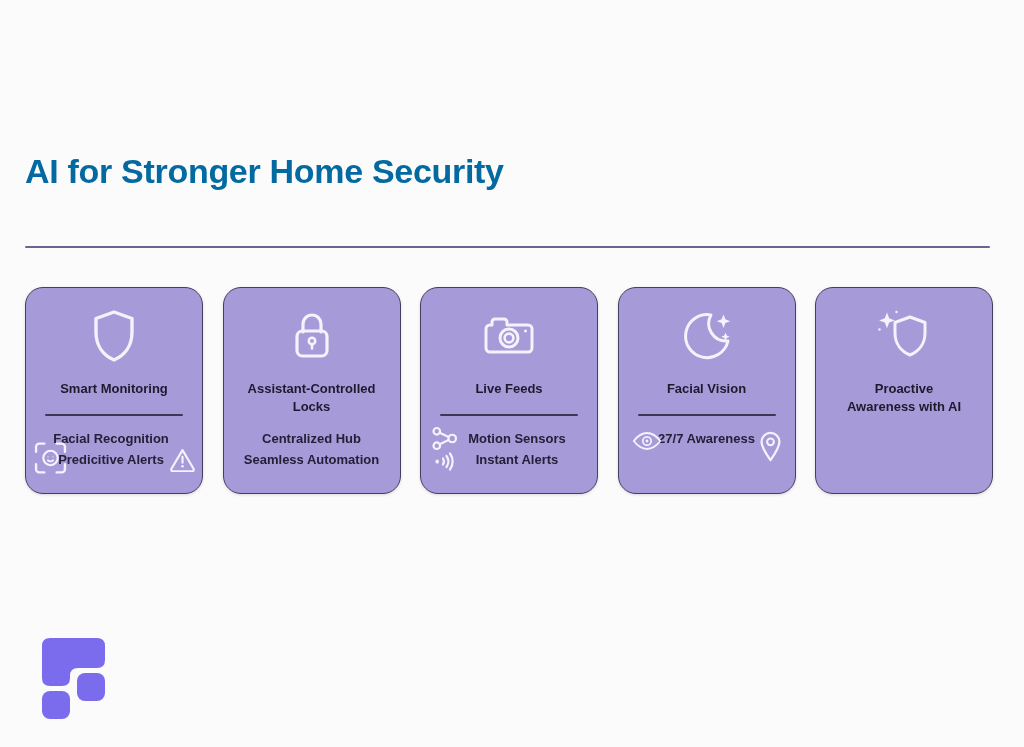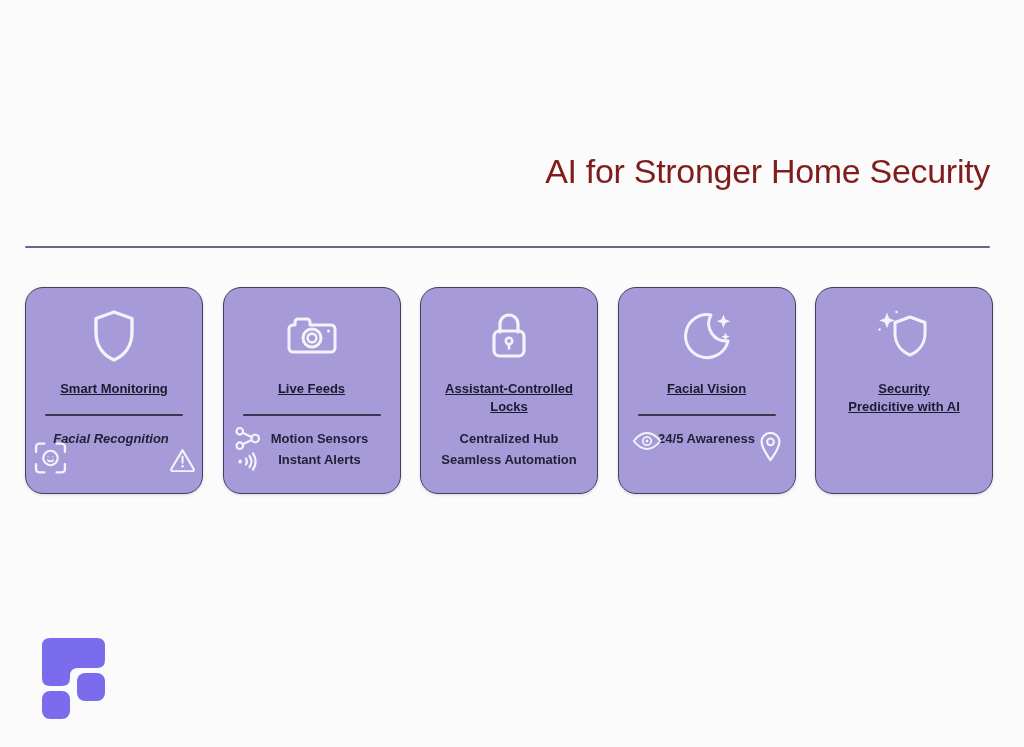--- a/index.html
+++ b/index.html
@@ -8,25 +8,25 @@
     font-family: "Liberation Sans", "DejaVu Sans", sans-serif;
     background: #fcfbfb;
     position: relative;
     overflow: hidden;
   }
   .stage { position: absolute; inset: 0; width: 1024px; height: 747px; }
 
   .main-title {
     position: absolute;
     top: 152px; left: 25px; width: 965px;
-    text-align: right;
+    text-align: left;
     font-size: 34px;
-    font-weight: 400;
+    font-weight: 700;
     letter-spacing: -0.3px;
-    color: #7f1d1d;
+    color: #0369a1;
   }
   .header-rule {
     position: absolute;
     top: 246px; left: 25px; width: 965px; height: 2px;
     background: #6b6390;
     border-radius: 1px;
   }
 
   .cards-row {
     position: absolute;
@@ -49,39 +49,39 @@
   }
   .card-title {
     position: absolute;
     top: 92px; left: 8px; right: 8px;
     text-align: center;
     font-size: 13px;
     font-weight: 700;
     line-height: 1.4;
     color: #1d1a2e;
   }
-  .card-title span { display: block; text-decoration: underline; }
+  .card-title span { display: block; }
   .card-divider {
     position: absolute;
     top: 126px; left: 19px; right: 19px; height: 2px;
     background: #3d3852;
     border-radius: 1px;
   }
   .card-body {
     position: absolute;
     top: 140px; left: 4px; right: 4px;
     text-align: center;
     font-size: 13px;
     font-weight: 700;
     line-height: 21px;
     color: #242038;
   }
   .card-body span { display: block; }
   .pad-l { padding-left: 16px; }
-  .pad-s { padding-left: 8px; padding-right: 14px; font-style: italic; }
+  .pad-s { padding-left: 8px; padding-right: 14px; }
 
   .mini-icon { position: absolute; line-height: 0; }
   svg { display: block; }
 
   .brand-logo {
     position: absolute;
     top: 638px; left: 42px;
     width: 63px; height: 82px;
   }
 </style>
@@ -100,20 +100,21 @@
         <svg width="48" height="54" viewBox="0 0 48 54" fill="none">
           <path d="M24 3 L42 9.5 V23 C42 37 34.5 46.5 24 51 C13.5 46.5 6 37 6 23 V9.5 Z" stroke="#f4f2fb" stroke-width="3.4" stroke-linejoin="round"></path>
         </svg>
       </div>
       <div class="card-title">
         <span>Smart Monitoring</span>
       </div>
       <div class="card-divider"></div>
       <div class="card-body pad-s">
         <span>Facial Recognition</span>
+        <span>Predicitive Alerts</span>
       </div>
       <div class="mini-icon" style="left:8px; top:153px;">
         <svg width="33" height="34" viewBox="0 0 32 32" fill="none" stroke="#f4f2fb" stroke-width="2.3" stroke-linecap="round">
           <path d="M2 10 V5 a3 3 0 0 1 3-3 h5"></path>
           <path d="M22 2 h5 a3 3 0 0 1 3 3 v5"></path>
           <path d="M30 22 v5 a3 3 0 0 1 -3 3 h-5"></path>
           <path d="M10 30 H5 a3 3 0 0 1 -3 -3 v-5"></path>
           <circle cx="16" cy="16" r="7" stroke-width="2.1"></circle>
           <circle cx="13.6" cy="14.8" r="0.6" fill="#f4f2fb" stroke="none"></circle>
           <circle cx="18.4" cy="14.8" r="0.6" fill="#f4f2fb" stroke="none"></circle>
@@ -124,20 +125,39 @@
         <svg width="27" height="25" viewBox="0 0 30 28" fill="none" stroke="#f4f2fb" stroke-width="2.4" stroke-linejoin="round" stroke-linecap="round">
           <path d="M15 3.5 L27.4 24.4 a1.8 1.8 0 0 1 -1.55 2.7 H4.15 a1.8 1.8 0 0 1 -1.55 -2.7 Z"></path>
           <path d="M15 11 V17.5"></path>
           <circle cx="15" cy="21.6" r="1.4" fill="#f4f2fb" stroke="none"></circle>
         </svg>
       </div>
     </div>
 
     <div class="card">
       <div class="card-icon">
+        <svg width="44" height="52" viewBox="0 0 44 52" fill="none" stroke="#f4f2fb" stroke-width="3.2">
+          <path d="M13 22 V14 a9 9 0 0 1 18 0 V22" stroke-linecap="round"></path>
+          <rect x="7" y="21" width="30" height="25" rx="5.5"></rect>
+          <circle cx="22" cy="31" r="3.2" stroke-width="2.6"></circle>
+          <path d="M22 34 V38.5" stroke-width="2.6" stroke-linecap="round"></path>
+        </svg>
+      </div>
+      <div class="card-title">
+        <span>Assistant-Controlled</span>
+        <span>Locks</span>
+      </div>
+      <div class="card-body">
+        <span>Centralized Hub</span>
+        <span>Seamless Automation</span>
+      </div>
+    </div>
+
+    <div class="card">
+      <div class="card-icon">
         <svg width="60" height="46" viewBox="0 0 60 46" fill="none" stroke="#f4f2fb" stroke-width="3">
           <path d="M7 16 a4 4 0 0 1 4 -4 h2 v-3 a3 3 0 0 1 3 -3 h9 a3 3 0 0 1 3 3 v3 h21 a4 4 0 0 1 4 4 v19 a4 4 0 0 1 -4 4 h-38 a4 4 0 0 1 -4 -4 Z" stroke-linejoin="round"></path>
           <circle cx="30" cy="25" r="9"></circle>
           <circle cx="30" cy="25" r="4.4" stroke-width="2.6"></circle>
           <circle cx="46.5" cy="18" r="1.5" fill="#f4f2fb" stroke="none"></circle>
         </svg>
       </div>
       <div class="card-title">
         <span>Live Feeds</span>
       </div>
@@ -160,51 +180,32 @@
           <rect x="2" y="8.4" width="3.4" height="4.2" rx="1.6" fill="#f4f2fb" stroke="none"></rect>
           <path d="M9.5 7.5 a5.5 5.5 0 0 1 0 6"></path>
           <path d="M13 5 a9.5 9.5 0 0 1 0 11"></path>
           <path d="M16.5 2.5 a13.5 13.5 0 0 1 0 16"></path>
         </svg>
       </div>
     </div>
 
     <div class="card">
       <div class="card-icon">
-        <svg width="44" height="52" viewBox="0 0 44 52" fill="none" stroke="#f4f2fb" stroke-width="3.2">
-          <path d="M13 22 V14 a9 9 0 0 1 18 0 V22" stroke-linecap="round"></path>
-          <rect x="7" y="21" width="30" height="25" rx="5.5"></rect>
-          <circle cx="22" cy="31" r="3.2" stroke-width="2.6"></circle>
-          <path d="M22 34 V38.5" stroke-width="2.6" stroke-linecap="round"></path>
-        </svg>
-      </div>
-      <div class="card-title">
-        <span>Assistant-Controlled</span>
-        <span>Locks</span>
-      </div>
-      <div class="card-body">
-        <span>Centralized Hub</span>
-        <span>Seamless Automation</span>
-      </div>
-    </div>
-
-    <div class="card">
-      <div class="card-icon">
         <svg width="56" height="56" viewBox="0 0 56 56" fill="none">
           <path d="M32 7 A21.5 21.5 0 1 0 49 33 A17.5 17.5 0 0 1 32 7 Z" stroke="#f4f2fb" stroke-width="3" stroke-linejoin="round"></path>
           <path d="M44.5 6.5 l1.9 4.8 4.8 1.9 -4.8 1.9 -1.9 4.8 -1.9 -4.8 -4.8 -1.9 4.8 -1.9 Z" fill="#f4f2fb"></path>
           <path d="M46.5 24.5 l1.2 3 3 1.2 -3 1.2 -1.2 3 -1.2 -3 -3 -1.2 3 -1.2 Z" fill="#f4f2fb"></path>
         </svg>
       </div>
       <div class="card-title">
         <span>Facial Vision</span>
       </div>
       <div class="card-divider"></div>
       <div class="card-body">
-        <span>24/5 Awareness</span>
+        <span>27/7 Awareness</span>
       </div>
       <div class="mini-icon" style="left:13px; top:143px;">
         <svg width="30" height="20" viewBox="0 0 34 22" fill="none" stroke="#f4f2fb" stroke-width="2.2">
           <path d="M2 11 Q9 2 17 2 Q25 2 32 11 Q25 20 17 20 Q9 20 2 11 Z" stroke-linejoin="round"></path>
           <circle cx="17" cy="11" r="4.8" stroke-width="2"></circle>
           <circle cx="17" cy="11" r="1.6" fill="#f4f2fb" stroke="none"></circle>
         </svg>
       </div>
       <div class="mini-icon" style="right:13px; top:143px;">
         <svg width="23" height="32" viewBox="0 0 24 34" fill="none" stroke="#f4f2fb" stroke-width="2.4">
@@ -217,22 +218,22 @@
     <div class="card">
       <div class="card-icon">
         <svg width="58" height="54" viewBox="0 0 58 54" fill="none">
           <path d="M35 8 L50 13.5 V24 C50 35 43.5 42.5 35 46 C26.5 42.5 20 35 20 24 V13.5 Z" stroke="#f4f2fb" stroke-width="3" stroke-linejoin="round"></path>
           <path d="M12 3.5 l2.2 5.7 5.7 2.2 -5.7 2.2 -2.2 5.7 -2.2 -5.7 -5.7 -2.2 5.7 -2.2 Z" fill="#f4f2fb"></path>
           <circle cx="21.5" cy="3" r="1.2" fill="#f4f2fb"></circle>
           <circle cx="4.5" cy="20.5" r="1.2" fill="#f4f2fb"></circle>
         </svg>
       </div>
       <div class="card-title">
-        <span>Security</span>
-        <span>Predicitive with AI</span>
+        <span>Proactive</span>
+        <span>Awareness with AI</span>
       </div>
     </div>
 
   </div>
 
   <div class="brand-logo">
     <svg width="63" height="82" viewBox="0 0 63 82" fill="#7b6cee">
       <path d="M8 0 H55 Q63 0 63 8 V22 Q63 30 55 30 H36 Q28 30 28 38 V40 Q28 48 20 48 H8 Q0 48 0 40 V8 Q0 0 8 0 Z"></path>
       <rect x="35" y="35" width="28" height="28" rx="8"></rect>
       <rect x="0" y="53" width="28" height="28" rx="8"></rect>

